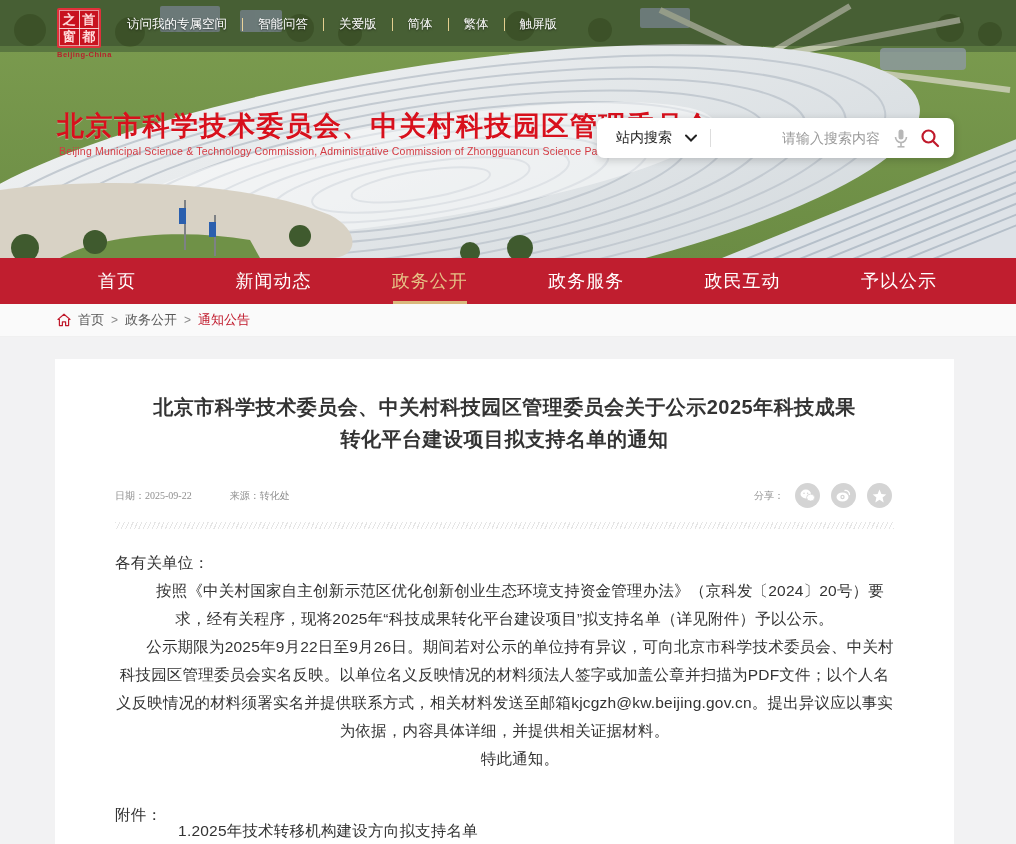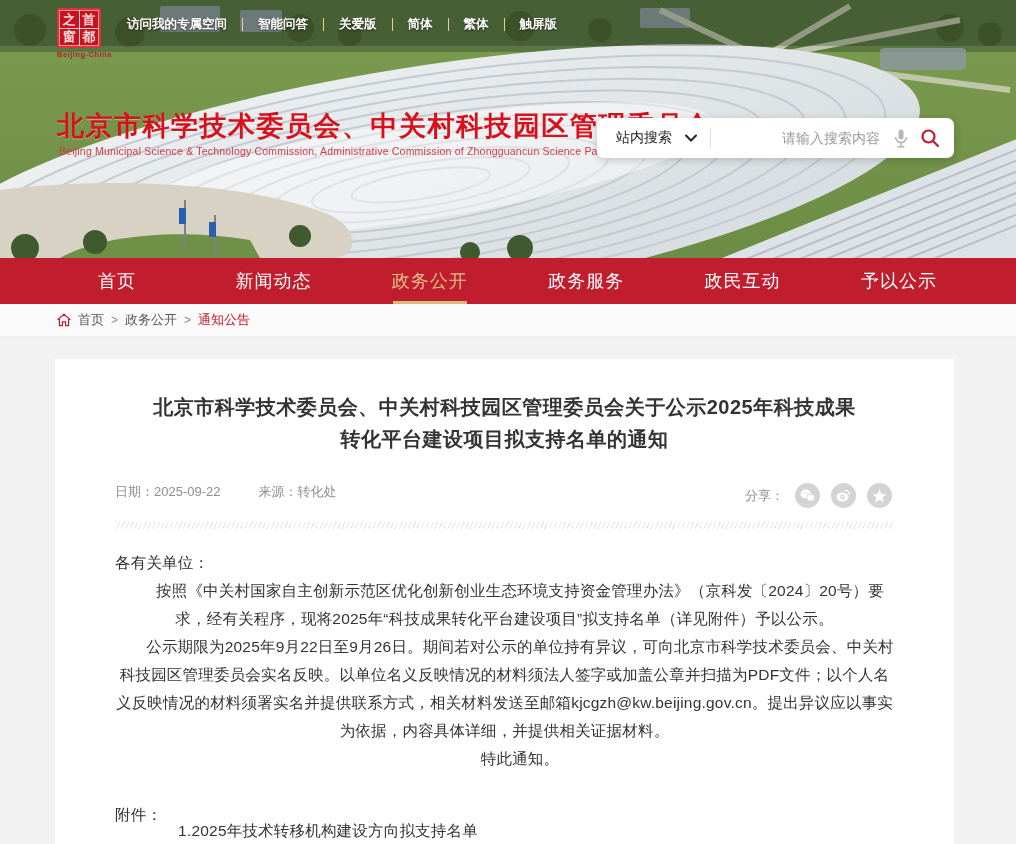--- a/index.html
+++ b/index.html
@@ -10,21 +10,21 @@
     background:#fff;
   }
   .page { position:relative; width:1016px; height:844px; overflow:hidden; }
 
   
   .hero { position:relative; width:1016px; height:258px; overflow:hidden; background:#76964b; }
   .hero > svg { position:absolute; top:0; left:0; }
 
   .topbar {
     position:absolute; top:15px; left:112px; display:flex; align-items:center;
-    color:#fff; font-size:12.5px; text-shadow:0 1px 2px rgba(0,0,0,.55); z-index:5;font-weight:bold;
+    color:#fff; font-size:12.5px; text-shadow:0 1px 2px rgba(0,0,0,.55); z-index:5;
   }
   .topbar .tlink { padding:1px 15px; cursor:pointer; white-space:nowrap; }
   .topbar .tsep { width:1px; height:13px; background:rgba(255,226,160,.85); }
 
   .seal {
     position:absolute; top:8px; left:57px; width:44px; height:40px; z-index:5;
     background:#c8121f; border:2px solid #e0303a; border-radius:2px;
     display:grid; grid-template-columns:1fr 1fr; grid-template-rows:1fr 1fr; gap:1px; padding:1px;
   }
   .seal span {
@@ -88,21 +88,21 @@
   
   .content-bg { height:510px; background:#f2f2f3; padding-top:22px; }
   .card {
     width:899px; margin-left:55px; background:#fff;
     padding:30px 60px 40px 60px; min-height:560px;
   }
   .article-title {
     margin:2px 36px 26px 36px; font-size:20px; font-weight:bold; color:#333;
     text-align:center; line-height:1.6; letter-spacing:.5px;
   }
-  .meta-row { display:flex; color:#8f8f8f; font-size:13px; padding:2px 2px 14px 0; }
+  .meta-row { display:flex; align-items:center; color:#8f8f8f; font-size:10px; padding:2px 2px 14px 0;font-family:Liberation Serif, serif; }
   .meta-item { margin-right:38px; }
   .share-group { margin-left:auto; display:flex; align-items:center; gap:11px; }
   .share-circle {
     width:25px; height:25px; border-radius:50%; background:#d4d4d4;
     display:flex; align-items:center; justify-content:center; cursor:pointer;
   }
   .hatch-divider {
     height:7px; margin-bottom:20px;
     background:repeating-linear-gradient(115deg,#e5e5e5 0 1px,#ffffff 1px 4px);
   }

